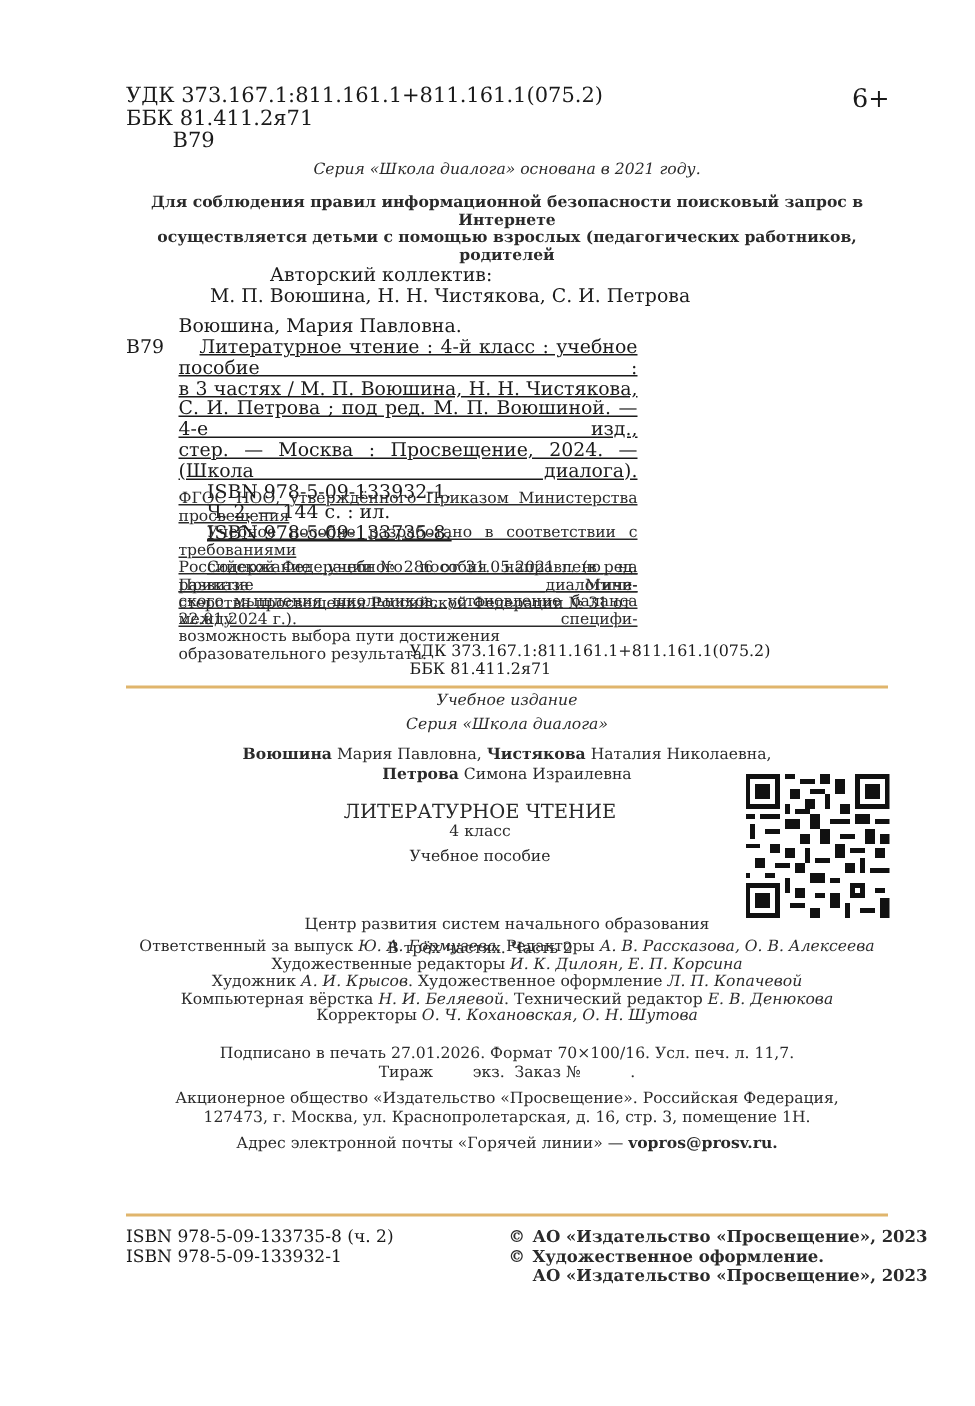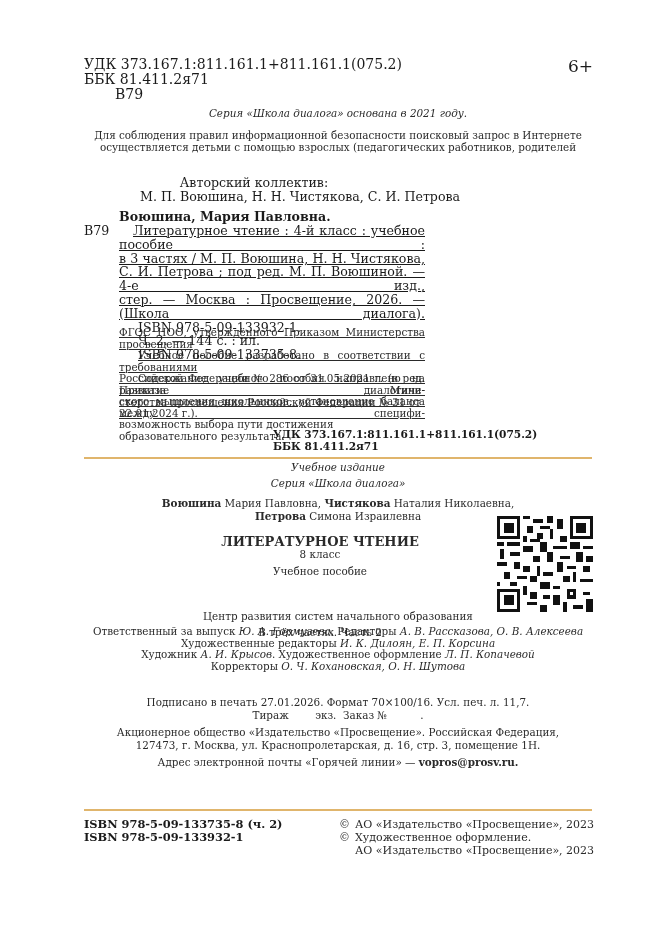--- a/index.html
+++ b/index.html
@@ -1,52 +1,52 @@
 <!DOCTYPE html>
 <html><head>
 <meta charset="utf-8">
 <style>
   html, body { margin: 0; padding: 0; background: #ffffff; }
   body { width: 650px; height: 937px; position: relative; overflow: hidden;
          font-family: "DejaVu Serif", "Liberation Serif", serif; color: #1a1a1a; }
   .abs { position: absolute; }
   .t { font-size: 12.2px; line-height: 13.5px; white-space: nowrap; }
-  .b { font-weight: bold; }
+  .b { font-weight: normal; }
   .i { font-style: italic; }
   .c { text-align: center; }
   .small { font-size: 10.4px; line-height: 11.6px; color: #2a2a2a; }
   .just { text-align: justify; text-align-last: justify; white-space: normal; text-decoration: underline; }
   .rule { position: absolute; left: 84px; width: 508px; height: 2px; background: #e0b56c; }
   .qr { position: absolute; left: 497px; top: 516px; width: 96px; height: 96px; }
 </style>
 </head>
 <body>
 
 <div class="abs t" style="left:84px; top:57px; font-size:14px; line-height:15px;">УДК 373.167.1:811.161.1+811.161.1(075.2)</div>
 <div class="abs t" style="left:84px; top:72px; font-size:14px; line-height:15px;">ББК 81.411.2я71</div>
 <div class="abs t" style="left:115px; top:87px; font-size:14px; line-height:15px;">В79</div>
 <div class="abs t" style="left:568px; top:57px; font-size:17px; line-height:18px;">6+</div>
 
 <div class="abs t i c small" style="left:84px; width:508px; top:108px;">Серия «Школа диалога» основана в 2021 году.</div>
 
-<div class="abs small c" style="left:84px; width:508px; top:130px;">
+<div class="abs small c" style="left:84px; width:508px; top:130px;font-weight:bold;">
   <div>Для соблюдения правил информационной безопасности поисковый запрос в Интернете</div>
   <div>осуществляется детьми с помощью взрослых (педагогических работников, родителей</div>
 </div>
 
 <div class="abs t c" style="left:84px; width:340px; top:176px; font-size:12.6px;">Авторский коллектив:</div>
 <div class="abs t" style="left:140px; top:190px; font-size:12.6px;">М. П. Воюшина, Н. Н. Чистякова, С. И. Петрова</div>
 
 <div class="abs t b" style="left:119px; top:210px; font-size:12.6px;">Воюшина, Мария Павловна.</div>
 <div class="abs t" style="left:84px; top:224px; font-size:12.6px;">В79</div>
 <div class="abs" style="left:119px; top:224px; width:306px; font-size:12.6px; line-height:13.8px;">
   <div class="just" style="text-indent:14px;">Литературное чтение : 4-й класс : учебное пособие :</div>
   <div class="just">в 3 частях / М. П. Воюшина, Н. Н. Чистякова,</div>
   <div class="just">С. И. Петрова ; под ред. М. П. Воюшиной. — 4-е изд.,</div>
-  <div class="just">стер. — Москва : Просвещение, 2026. — (Школа диалога).</div>
+  <div class="just">стер. — Москва : Просвещение, 2024. — (Школа диалога).</div>
   <div style="padding-left:19px;">ISBN 978-5-09-133932-1.</div>
   <div style="padding-left:19px;">Ч. 2. — 144 с. : ил.</div>
   <div style="padding-left:19px;text-decoration:underline;">ISBN 978-5-09-133735-8.</div>
 </div>
 
 <div class="abs small" style="left:119px; top:327px; width:306px;">
   <div class="just">ФГОС НОО, утверждённого Приказом Министерства просвещения</div>
   <div class="just" style="text-indent:19px;">Учебное пособие разработано в соответствии с требованиями</div>
   <div class="just">Российской Федерации № 286 от 31.05.2021 г. (в ред. Приказа Мини-</div>
   <div>стерства просвещения Российской Федерации № 31 от 22.01.2024 г.).</div>
@@ -66,21 +66,21 @@
 <div class="abs small i c" style="left:84px; width:508px; top:478px;">Серия «Школа диалога»</div>
 
 <div class="abs small c" style="left:84px; width:508px; top:498px;">
   <b>Воюшина</b><span> Мария Павловна, </span><b>Чистякова</b><span> Наталия Николаевна,</span>
 </div>
 <div class="abs small c" style="left:84px; width:508px; top:511px;">
   <b>Петрова</b><span> Симона Израилевна</span>
 </div>
 
 <div class="abs small b c" style="left:220px; width:200px; top:536px; font-size:13px;">ЛИТЕРАТУРНОЕ ЧТЕНИЕ</div>
-<div class="abs small c" style="left:220px; width:200px; top:549px;">8 класс</div>
+<div class="abs small c" style="left:220px; width:200px; top:549px;">4 класс</div>
 <div class="abs small c" style="left:220px; width:200px; top:566px;">Учебное пособие</div>
 <div class="abs small c" style="left:220px; width:200px; top:579px;margin-top:48px;">В трёх частях. Часть 2</div>
 
 <svg class="qr" viewBox="0 0 29 29" shape-rendering="crispEdges">
   <rect width="29" height="29" fill="#fff"></rect>
   <g fill="#111">
     <rect x="0" y="0" width="7" height="7"></rect>
       <rect x="1" y="1" width="5" height="5" fill="#fff"></rect>
       <rect x="2" y="2" width="3" height="3"></rect>
     <rect x="22" y="0" width="7" height="7"></rect>
@@ -146,33 +146,34 @@
       <rect x="27" y="25" width="2" height="4"></rect>
   </g>
 </svg>
 
 <div class="abs small c" style="left:84px; width:508px; top:611px;">Центр развития систем начального образования</div>
 
 <div class="abs small c" style="left:84px; width:508px; top:626px;">
   <div><span>Ответственный за выпуск </span><i>Ю. А. Гормузева</i><span>. Редакторы </span><i>А. В. Рассказова, О. В. Алексеева</i></div>
   <div><span>Художественные редакторы </span><i>И. К. Дилоян, Е. П. Корсина</i></div>
   <div><span>Художник </span><i>А. И. Крысов</i><span>. Художественное оформление </span><i>Л. П. Копачевой</i></div>
+  <div><span>Компьютерная вёрстка </span><i>Н. И. Беляевой</i><span>. Технический редактор </span><i>Е. В. Денюкова</i></div>
   <div><span>Корректоры </span><i>О. Ч. Кохановская, О. Н. Шутова</i></div>
 </div>
 
 <div class="abs small c" style="left:84px; width:508px; top:697px;">Подписано в печать 27.01.2026. Формат 70×100/16. Усл. печ. л. 11,7.</div>
 <div class="abs small c" style="left:84px; width:508px; top:710px; white-space:pre;">Тираж        экз.  Заказ №          .</div>
 <div class="abs small c" style="left:84px; width:508px; top:727px;">Акционерное общество «Издательство «Просвещение». Российская Федерация,</div>
 <div class="abs small c" style="left:84px; width:508px; top:740px;">127473, г. Москва, ул. Краснопролетарская, д. 16, стр. 3, помещение 1Н.</div>
 <div class="abs small c" style="left:84px; width:508px; top:757px;">
   <span>Адрес электронной почты «Горячей линии» — </span><b>vopros@prosv.ru.</b>
 </div>
 
 <div class="rule" style="top:809px;"></div>
 
 <div class="abs t b" style="left:84px; top:818px; font-size:11.4px; line-height:13px;">ISBN 978-5-09-133735-8 (ч. 2)</div>
 <div class="abs t b" style="left:84px; top:831px; font-size:11.4px; line-height:13px;">ISBN 978-5-09-133932-1</div>
 
-<div class="abs small" style="left:339px; top:818px; font-size:11px; line-height:13px;">
+<div class="abs small" style="left:339px; top:818px; font-size:11px; line-height:13px;font-weight:bold;">
   <div><span style="display:inline-block; width:16px;">©</span><span>АО «Издательство «Просвещение», 2023</span></div>
   <div><span style="display:inline-block; width:16px;">©</span><span>Художественное оформление.</span></div>
   <div style="padding-left:16px;">АО «Издательство «Просвещение», 2023</div>
 </div>
 
 </body></html>

